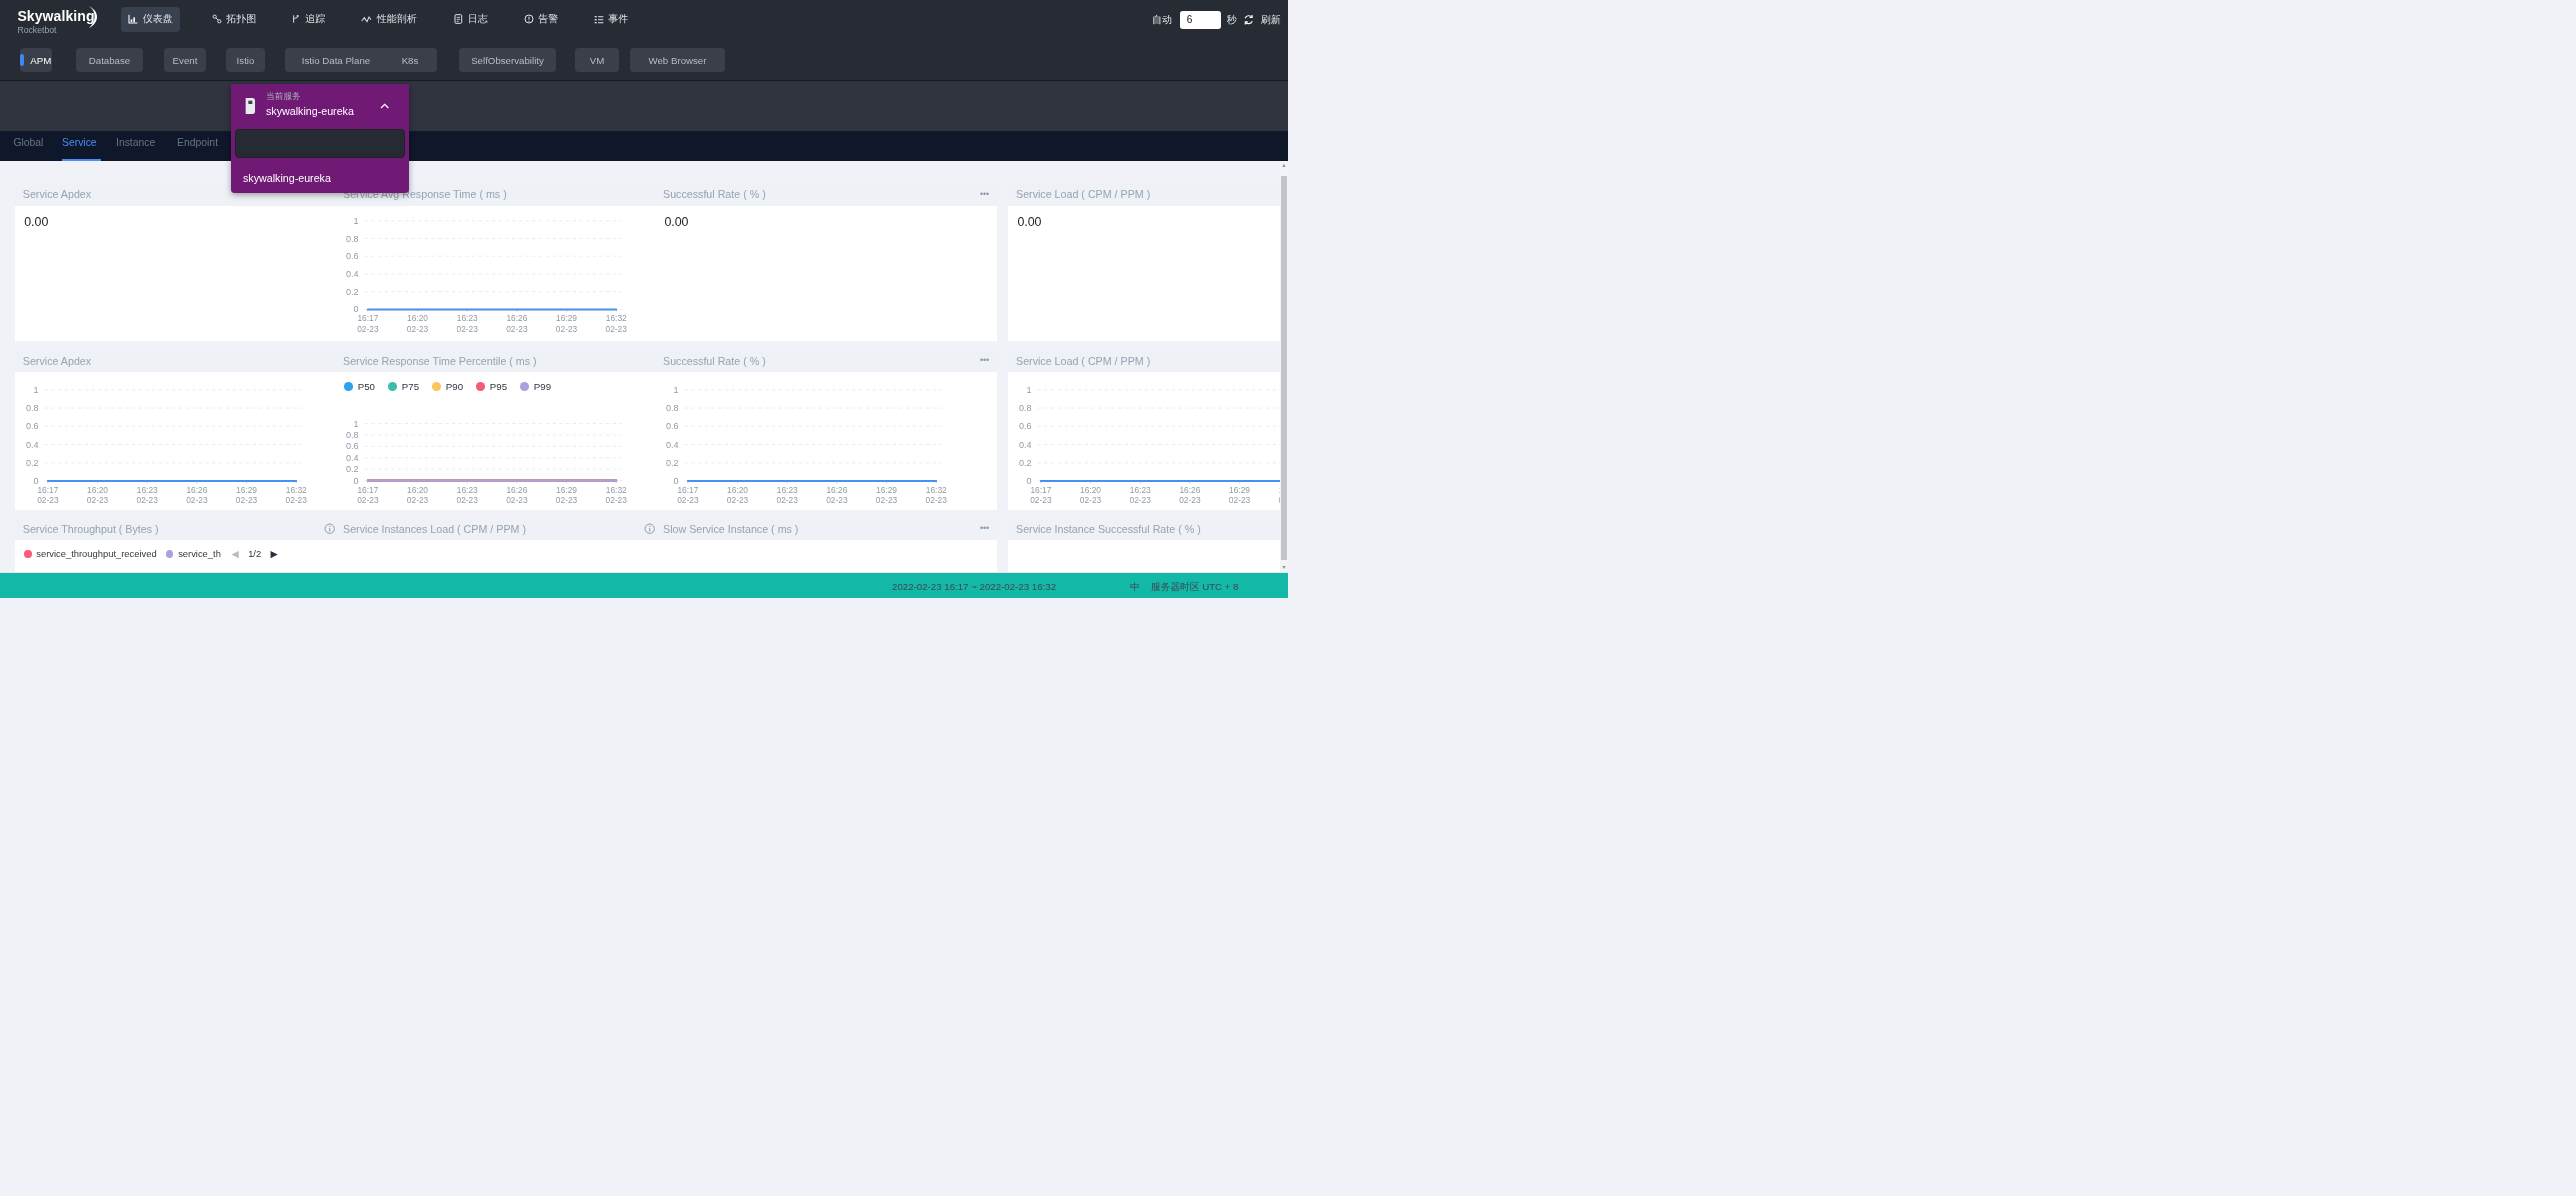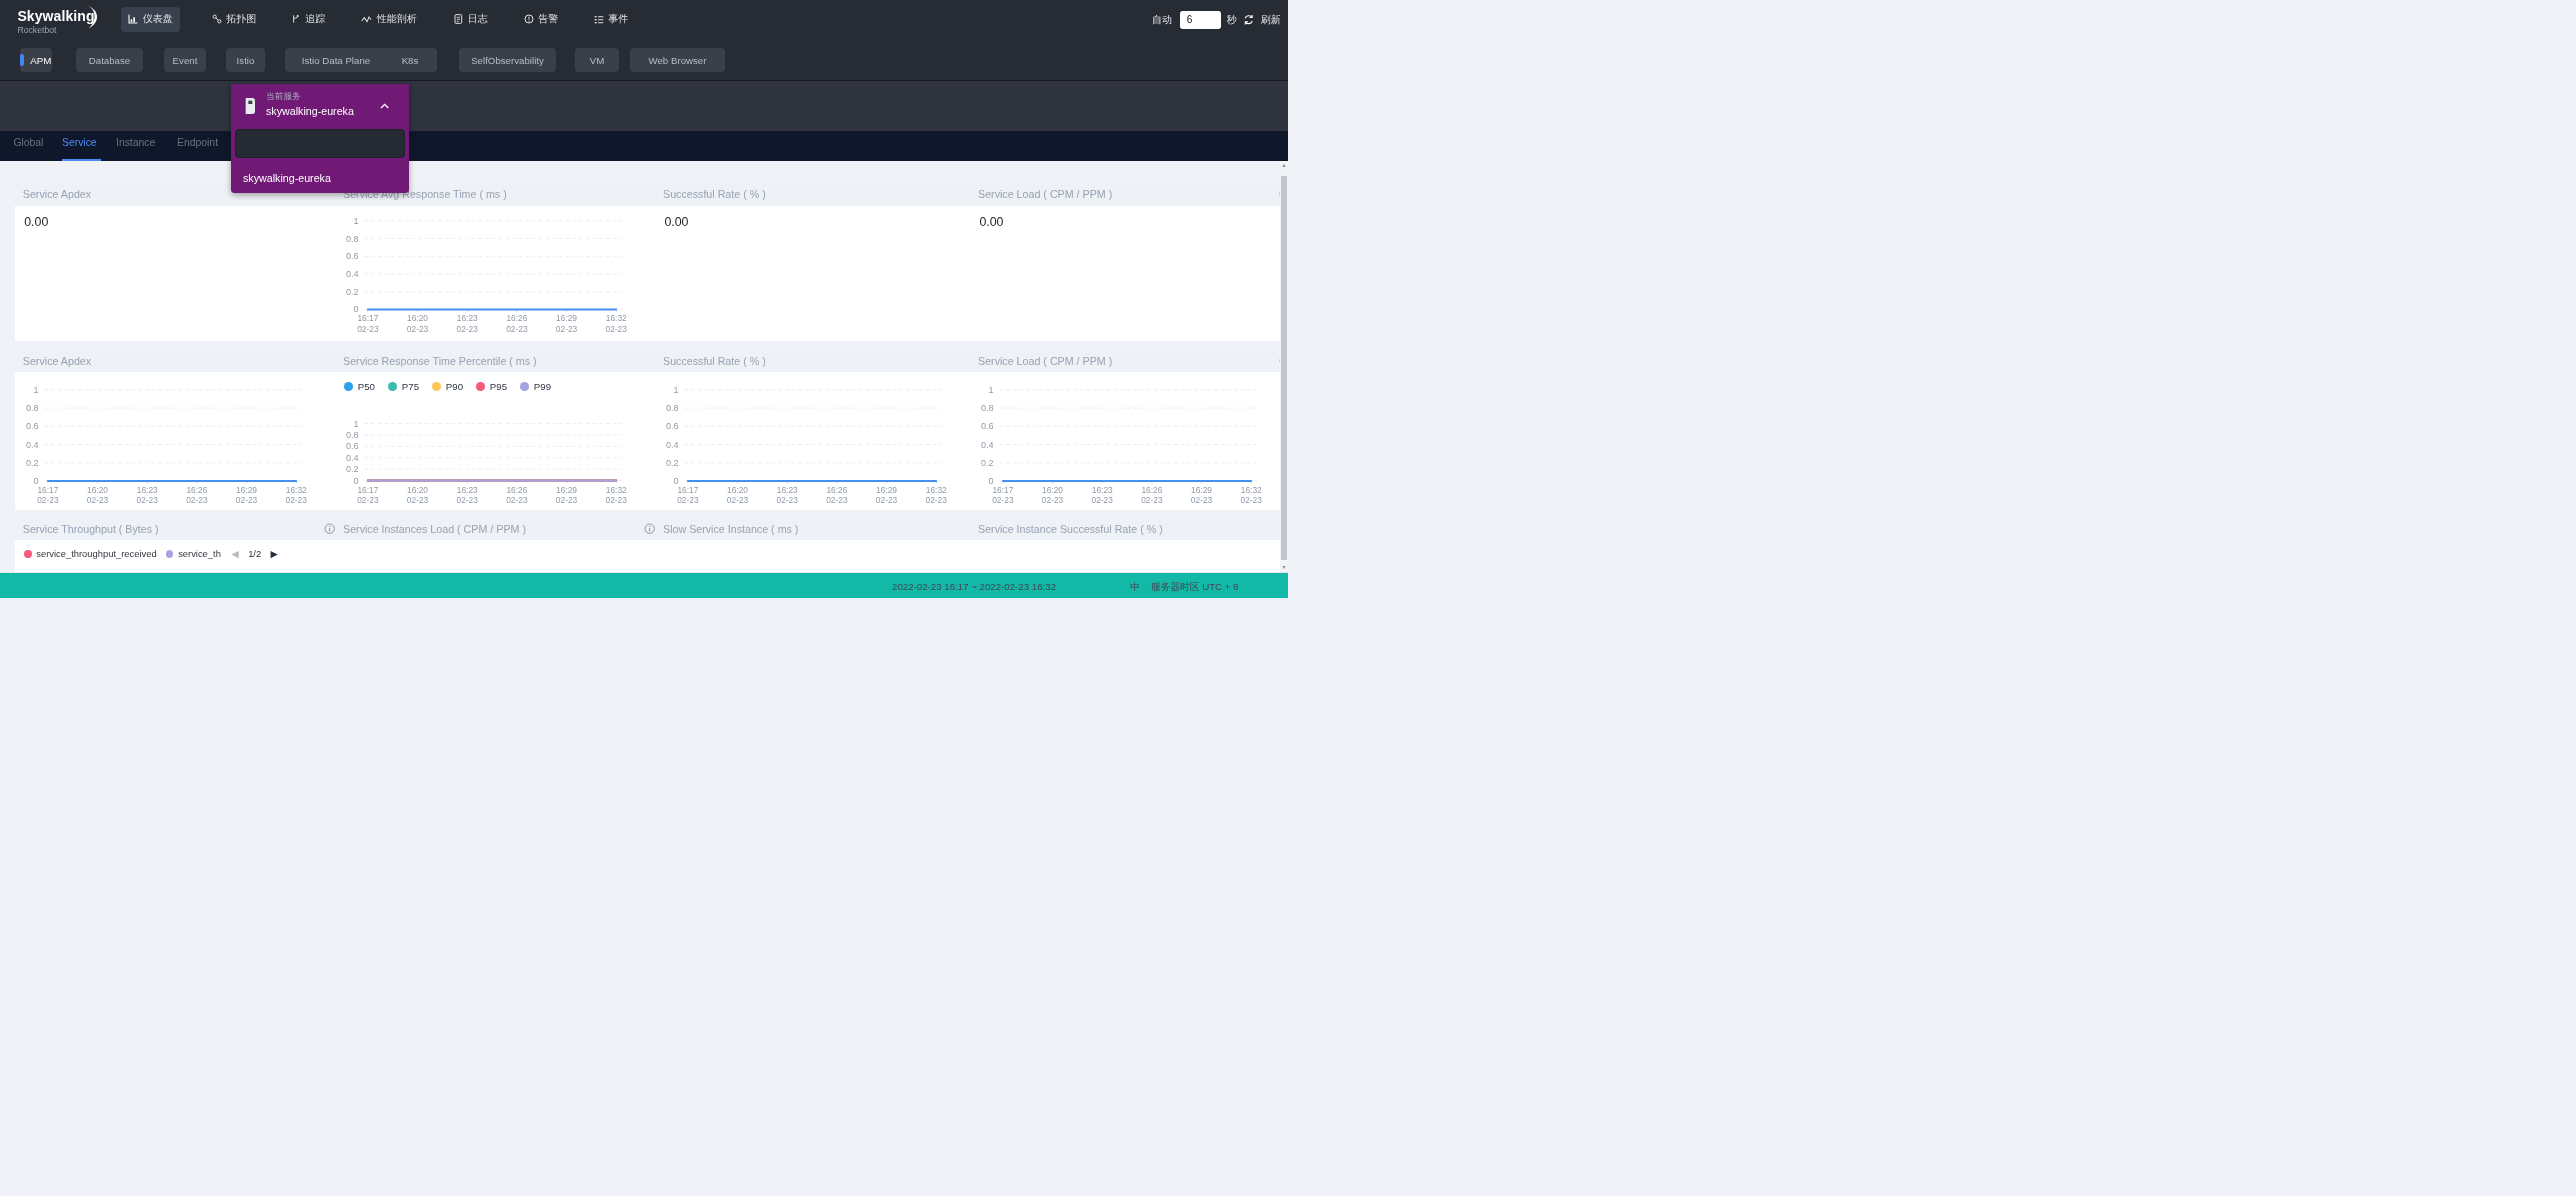--- a/index.html
+++ b/index.html
@@ -46,21 +46,21 @@
             font-size:10px;padding:0 6.7px;box-sizing:border-box;font-family:"Liberation Sans",sans-serif;}
   .svc-opt{height:31px;display:flex;align-items:center;padding-left:12px;color:#fff;font-size:10.7px;cursor:pointer;}
   
   .tabsrow{left:0;top:131px;width:1288px;height:30px;background:#0f172a;border-bottom:0.7px solid #e9eaee;}
   .tab{top:6px;font-size:10.4px;color:#697383;cursor:pointer;}
   .tab.active{color:#4a8cf7;}
   .tab-underline{left:62px;top:28px;width:39px;height:2px;background:#4a8cf7;}
   
   .content{left:0;top:161px;width:1288px;height:411px;background:#f0f2f7;overflow:hidden;}
   .card{position:absolute;width:342px;background:#fff;overflow:hidden;}
-  .c1{left:14.8px;} .c2{left:335px;} .c3{left:655px;} .c4{left:970px;}
+  .c1{left:14.8px;} .c2{left:335px;} .c3{left:655px;} .c4{left:1008px;}
   .r1{top:21.5px;height:158px;} .r2{top:188px;height:161px;} .r3{top:356px;height:55px;}
   .card-head{height:23px;background:#eef1f6;display:flex;align-items:center;padding:0 8px;}
   .card-title{color:#98a2b3;font-size:10.7px;flex:1 1 auto;white-space:nowrap;overflow:hidden;}
   .dots{color:#8a93a2;font-size:8.7px;letter-spacing:0;cursor:pointer;line-height:1;}
   .head-info{margin-right:4px;display:flex;cursor:pointer;}
   .big-val{margin:9.4px 0 0 9.4px;color:#1c1f24;font-size:12.4px;}
   .chart{position:absolute;left:0;width:298px;}
   .chart-lg{top:31px;height:125px;}
   .chart-md{top:34px;height:125px;}
   .chart-sm{top:67px;height:101px;}

